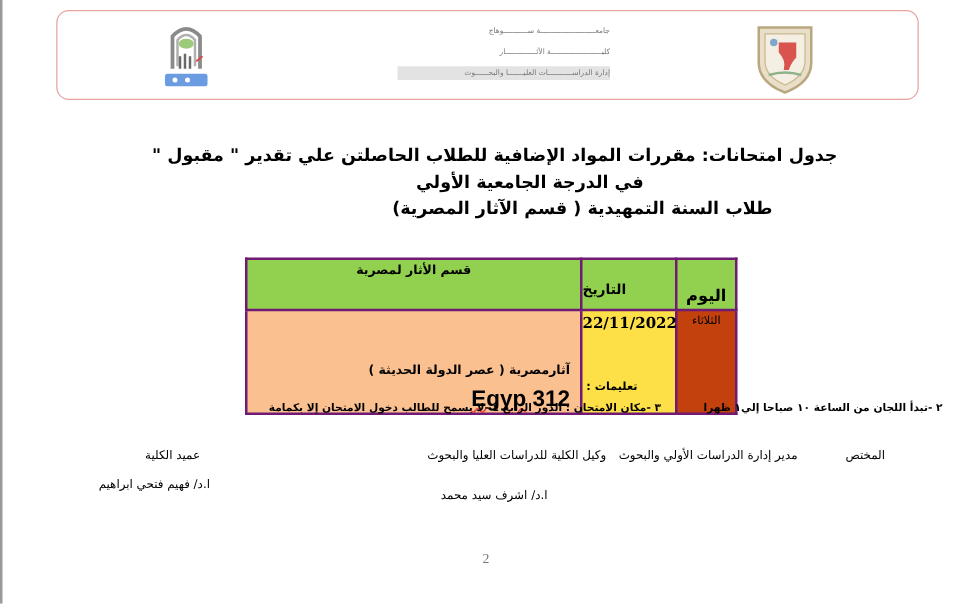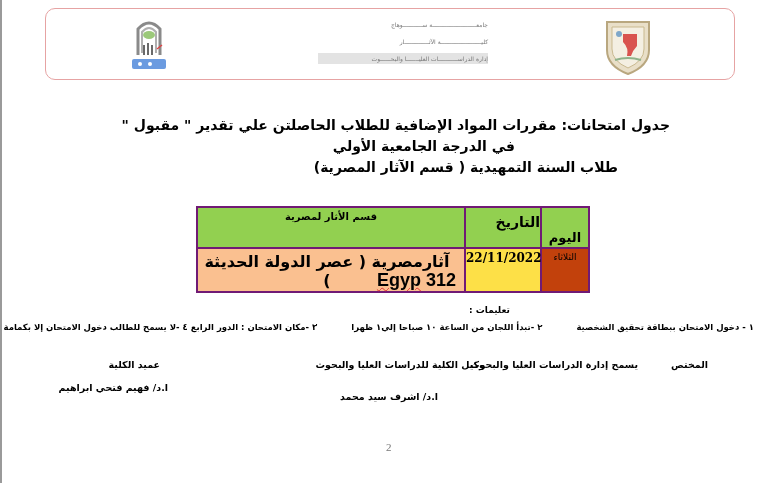--- a/index.html
+++ b/index.html
@@ -29,37 +29,37 @@
     .exam-table {
       position: absolute; left: 196px; top: 206px; width: 394px; height: 82px;
       border-collapse: collapse; direction: rtl; table-layout: fixed;
     }
     .exam-table td { border: 2px solid #701a75; vertical-align: top; }
     .exam-table .hdr { background: #92d050; height: 41px; }
     .exam-table .hdr td { font-weight: bold; }
     .col-day { width: 48px; }
     .col-date { width: 76px; }
     .hdr-day { font-size: 13px; vertical-align: bottom !important; text-align: center; padding-bottom: 2px; }
-    .hdr-date { font-size: 14px; text-align: right; padding-top: 6px; }
+    .hdr-date { font-size: 11px; text-align: left; padding-top: 17px; }
     .hdr-dept { font-size: 10px; text-align: center; padding-top: 3px; }
     .row-day { font-size: 9px; text-align: center; padding-top: 3px; background: #c2410c; }
     .row-date { font-family: "DejaVu Serif", serif; font-weight: bold; font-size: 12px; text-align: center; padding-top: 2px; direction: ltr; background: #fde047; }
     .row-subject { background: #fac090; padding: 3px 8px 0 0; }
-    .subject-name { font-size: 16px; font-weight: bold; text-align: center; height: 18px; }
+    .subject-name { font-size: 10px; font-weight: bold; text-align: right; height: 18px; margin-top: 39px; }
     .subject-code { font-family: "Liberation Sans", sans-serif; font-size: 18px; text-align: right; direction: ltr; font-weight: bold; }
     .subject-code .spell { text-decoration: underline wavy #d33; text-decoration-thickness: 1px; }
 
     
     .instr-label { position: absolute; right: 258px; top: 305px; font-size: 9px; font-weight: bold; direction: rtl; text-align: center; }
     .instr-line { position: absolute; left: 14px; top: 322px; width: 740px; direction: rtl; font-size: 8.5px; font-weight: bold; display: flex; white-space: nowrap; }
     .instr-line span { margin-left: 34px; }
     .instr-line span:last-child { margin-left: 0; }
 
     
-    .sig { position: absolute; direction: rtl; font-size: 9.5px; font-weight: bold; white-space: nowrap; }
+    .sig { position: absolute; direction: rtl; font-size: 9.5px; font-weight: normal; white-space: nowrap; }
     .sig-role-1 { right: 60px; top: 359px; }
     .sig-role-2 { right: 130px; top: 359px; }
     .sig-role-3 { right: 283px; top: 359px; }
     .sig-role-4 { right: 608px; top: 359px; }
     .sig-name-3 { right: 330px; top: 391px; }
     .sig-name-4 { right: 600px; top: 382px; }
 
     .page-number { position: absolute; left: 386px; top: 441px; font-family: "Liberation Serif", serif; font-size: 11px; color: #777; }
   </style>
 </head>
@@ -123,25 +123,24 @@
         <span class="spell">Egyp</span>
         <span>312</span>
       </div>
     </td>
   </tr>
 </tbody>
   </table>
 
 <div class="instr-label">تعليمات :</div>
 <div class="instr-line">
-  <span>١ - دخول الامتحان ببطاقة تحقيق الشخصية</span>
   <span>٢ -تبدأ اللجان من الساعة ١٠ صباحا إلي١ ظهرا</span>
   <span>٣ -مكان الامتحان  : الدور الرابع ٤ -لا يسمح للطالب  دخول الامتحان إلا بكمامة</span>
 </div>
 
 <div class="sig sig-role-1">المختص</div>
-<div class="sig sig-role-2">يسمح إدارة  الدراسات العليا والبحوث</div>
+<div class="sig sig-role-2">مدير إدارة  الدراسات الأولي والبحوث</div>
 <div class="sig sig-role-3">وكيل الكلية للدراسات العليا والبحوث</div>
 <div class="sig sig-role-4">عميد الكلية</div>
 <div class="sig sig-name-3">ا.د/ اشرف سيد محمد</div>
 <div class="sig sig-name-4">ا.د/ فهيم فتحي ابراهيم</div>
 
 <div class="page-number">2</div>
 
 </body></html>

